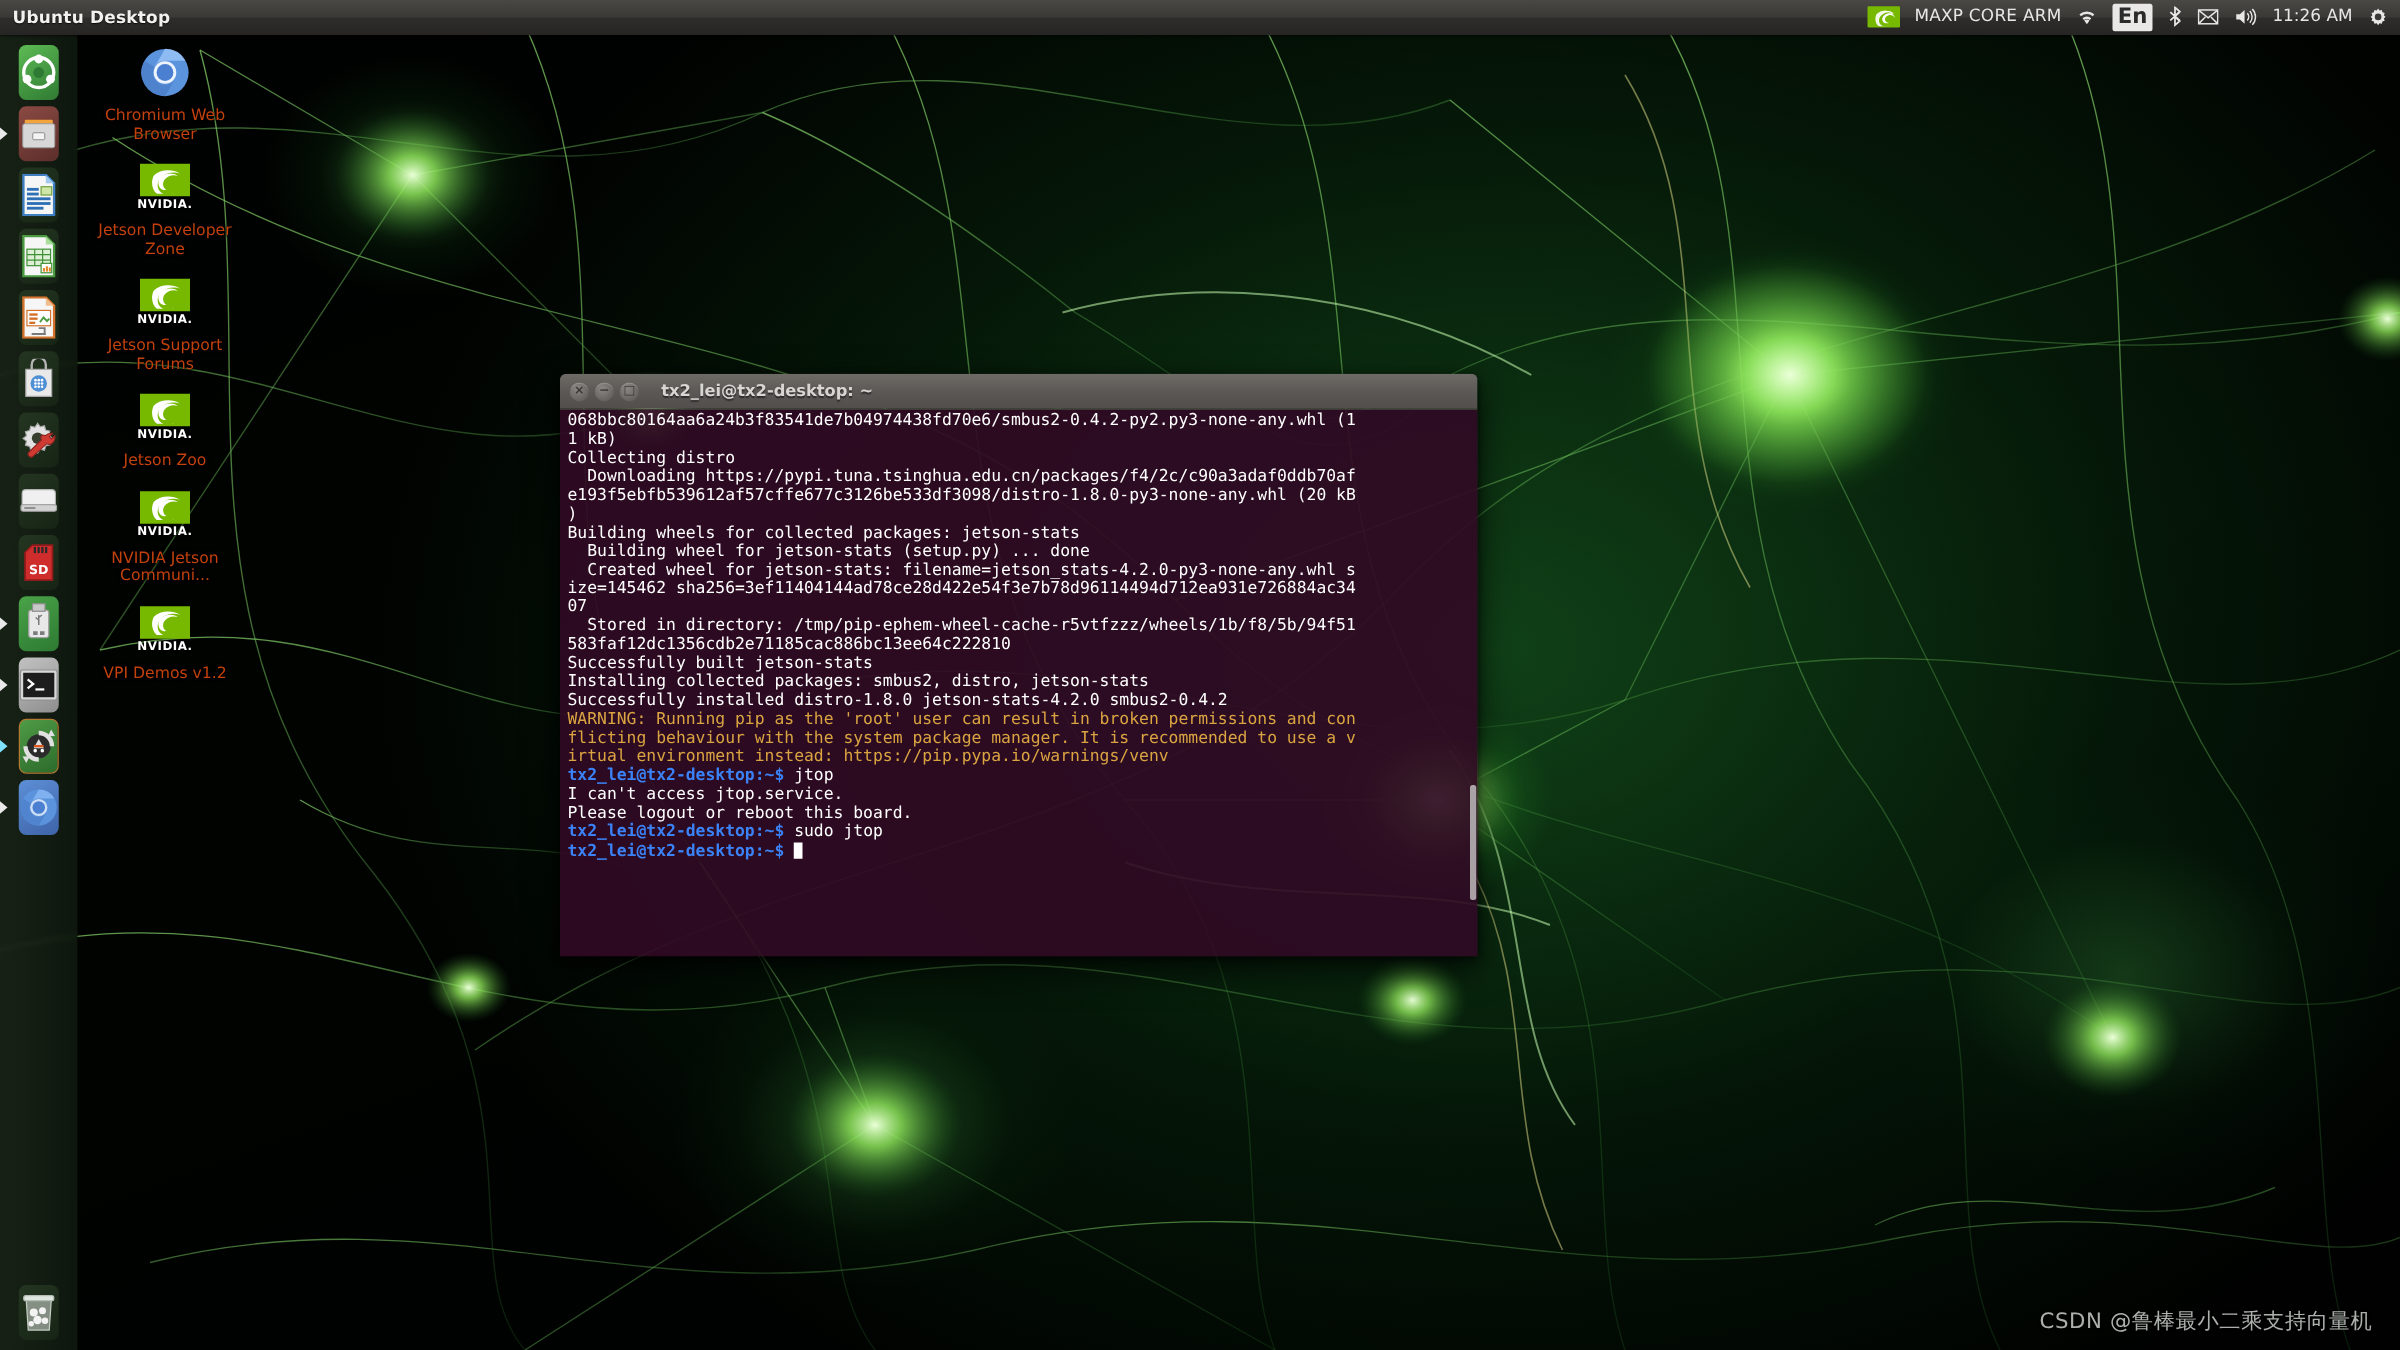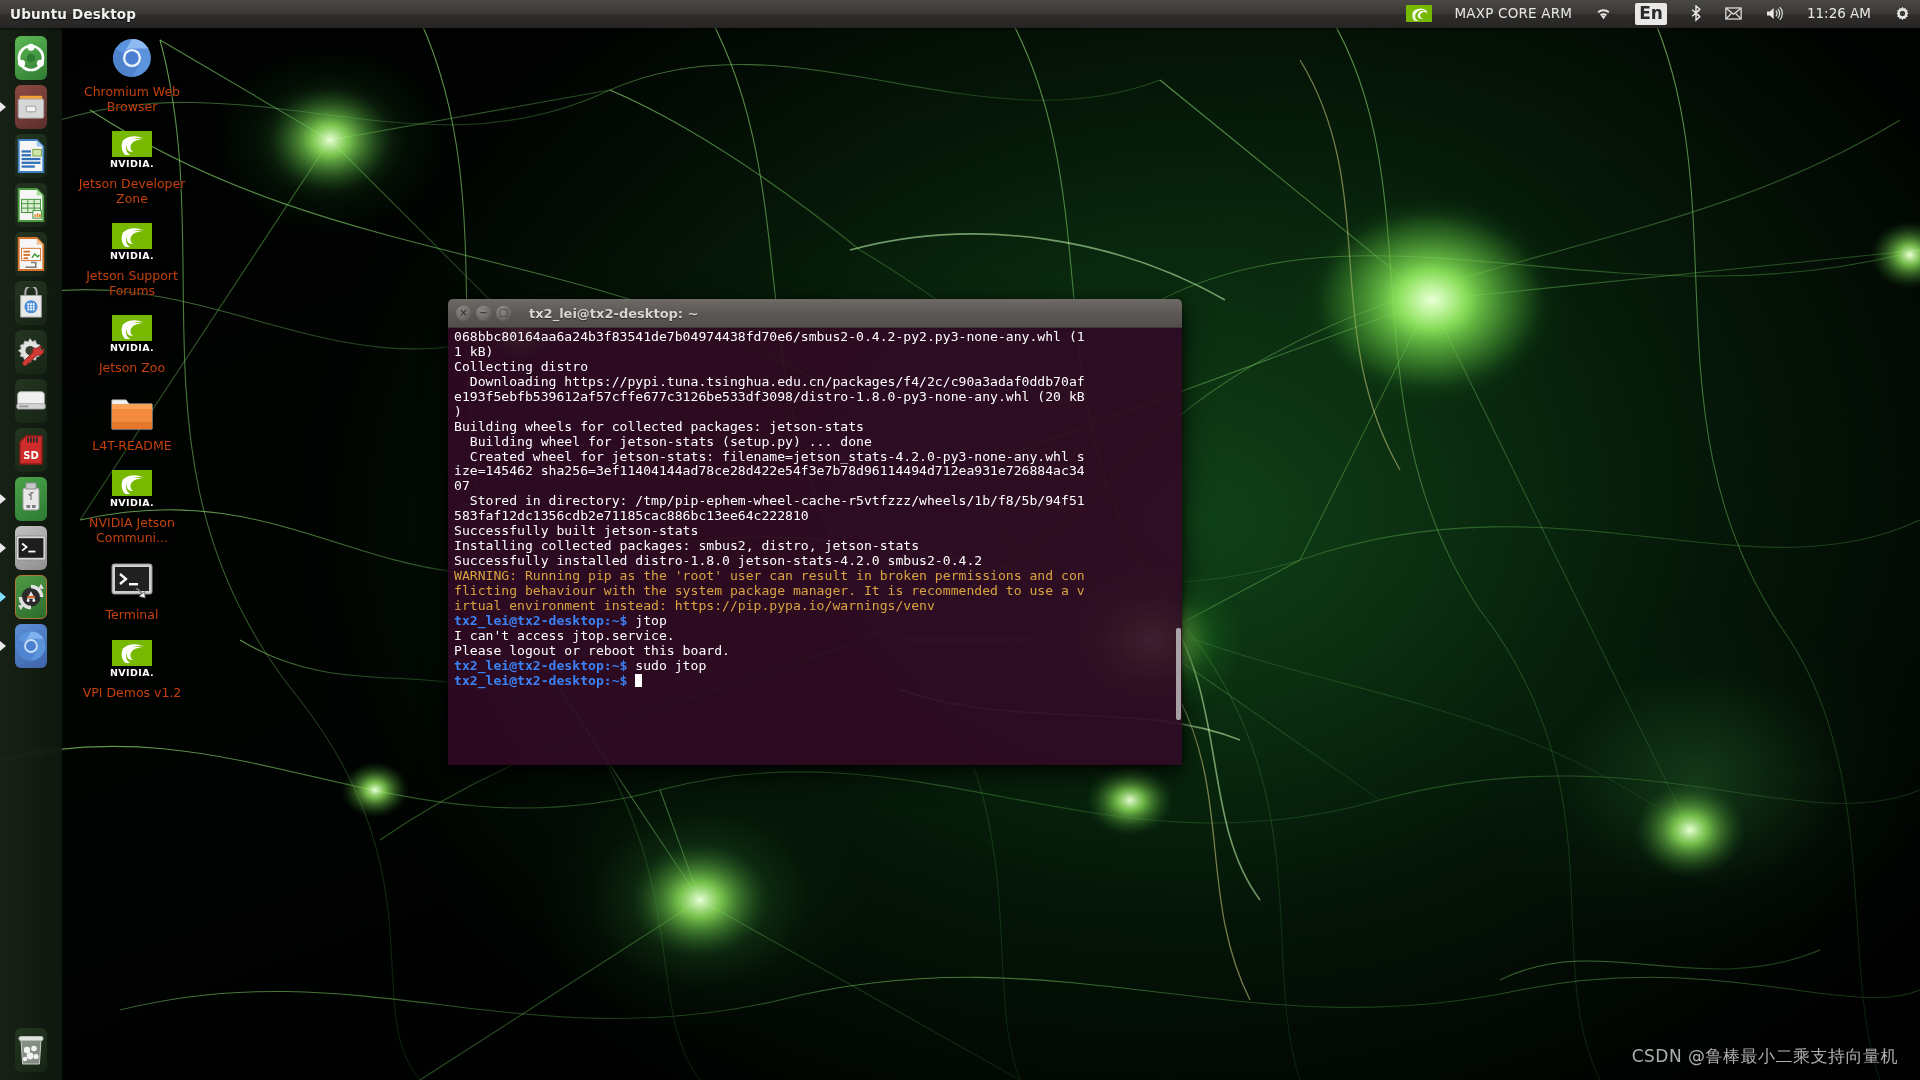--- a/index.html
+++ b/index.html
@@ -30,21 +30,21 @@
   #top-panel {
     position: absolute; top: 0; left: 0; width: 1920px; height: 28px;
     background: linear-gradient(180deg, #4a4845 0%, #3b3936 48%, #2f2d2b 52%, #272523 100%);
     display: flex; align-items: center;
     color: #f2f1f0; font-size: 13px;
     box-shadow: 0 1px 2px rgba(0,0,0,.6);
     z-index: 40;
   }
   #panel-title { margin-left: 10px; font-weight: bold; font-size: 13.5px; letter-spacing: .2px;
      text-shadow: 0 1px 1px rgba(0,0,0,.8); }
-  #tray { margin-left: auto; display: flex; align-items: center; gap: 23px; padding-right: 9px; font-size: 13px; text-align: center; }
+  #tray { margin-left: auto; display: flex; align-items: center; gap: 12px; padding-right: 9px; font-size: 13px; text-align: center; }
   .tray-item { display: flex; align-items: center; line-height: 1; color: #e8e7e6; }
   #tray-label { font-size: 13.5px; letter-spacing: .2px; }
   #nv-logo { width: 26px; height: 17px; background: #76b900; border-radius: 1px;
       display: flex; align-items: center; justify-content: center; }
   #nv-logo svg { width: 22px; height: 14px; }
   #lang-box { background: #e9e8e6; color: #2b2b2b; font-size: 17px; font-weight: bold;
       padding: 1px 4px 2px; border-radius: 2px; line-height: 1.15; }
   #clock { font-size: 13.5px; }
 
   
@@ -495,59 +495,36 @@
             <path d="M14 11c9-9 26-10 37-3-9-3-20-1-27 6-6 6-6 16 1 21 5 4 13 4 18 0-6 6-17 7-24 2-8-6-9-18-5-26z" fill="#fff"></path>
             <path d="M24 13c6-6 17-7 24-2-7-2-15 0-19 6-3 5-2 11 3 14-5 1-10-2-11-7-1-4 0-8 3-11z" fill="#fff"></path>
           </svg>
             </span>
           <span class="nv-word">NVIDIA.</span>
         </div>
       </div>
       <div class="d-label">Jetson Zoo</div>
     </div>
 
-    <div class="d-icon">
-      <div class="d-glyph">
-        <svg width="46" height="42" viewBox="0 0 46 42">
-          <path d="M3 9h14l3 4h23v25H3z" fill="#f0f0ee" stroke="#cfcfcb"></path>
-          <path d="M3 13h40v25H3z" fill="#f28b3c"></path>
-          <path d="M3 13h40v5H3z" fill="#f9a257"></path>
-          <path d="M3 31h40v7H3z" fill="#e4772c"></path>
-        </svg>
-      </div>
-      <div class="d-label">L4T-README</div>
-    </div>
 
     <div class="d-icon">
       <div class="d-glyph">
         <div class="nv-wrap">
           <span class="nv-badge">
               <svg viewBox="0 0 60 36">
             <path d="M14 11c9-9 26-10 37-3-9-3-20-1-27 6-6 6-6 16 1 21 5 4 13 4 18 0-6 6-17 7-24 2-8-6-9-18-5-26z" fill="#fff"></path>
             <path d="M24 13c6-6 17-7 24-2-7-2-15 0-19 6-3 5-2 11 3 14-5 1-10-2-11-7-1-4 0-8 3-11z" fill="#fff"></path>
           </svg>
             </span>
           <span class="nv-word">NVIDIA.</span>
         </div>
       </div>
       <div class="d-label">NVIDIA Jetson Communi...</div>
     </div>
 
-    <div class="d-icon">
-      <div class="d-glyph">
-        <svg width="44" height="38" viewBox="0 0 44 38">
-          <rect x="2" y="2" width="40" height="30" rx="2" fill="#cfcfcf" stroke="#8f8f8f"></rect>
-          <rect x="5" y="5" width="34" height="24" fill="#212121"></rect>
-          <path d="M10 12l6 5-6 5" stroke="#fff" stroke-width="2.3" fill="none"></path>
-          <rect x="19" y="21" width="9" height="2.4" fill="#fff"></rect>
-          <path d="M26 26c3 1 5 3 6 6l2.6-2.4.6 6.4-6.2-1.6 2.4-2.4c-1-2-2.8-4-5.4-5z" fill="#f0f0f0" stroke="#5a5a5a" stroke-width=".8"></path>
-        </svg>
-      </div>
-      <div class="d-label">Terminal</div>
-    </div>
 
     <div class="d-icon">
       <div class="d-glyph">
         <div class="nv-wrap">
           <span class="nv-badge">
               <svg viewBox="0 0 60 36">
             <path d="M14 11c9-9 26-10 37-3-9-3-20-1-27 6-6 6-6 16 1 21 5 4 13 4 18 0-6 6-17 7-24 2-8-6-9-18-5-26z" fill="#fff"></path>
             <path d="M24 13c6-6 17-7 24-2-7-2-15 0-19 6-3 5-2 11 3 14-5 1-10-2-11-7-1-4 0-8 3-11z" fill="#fff"></path>
           </svg>
             </span>

